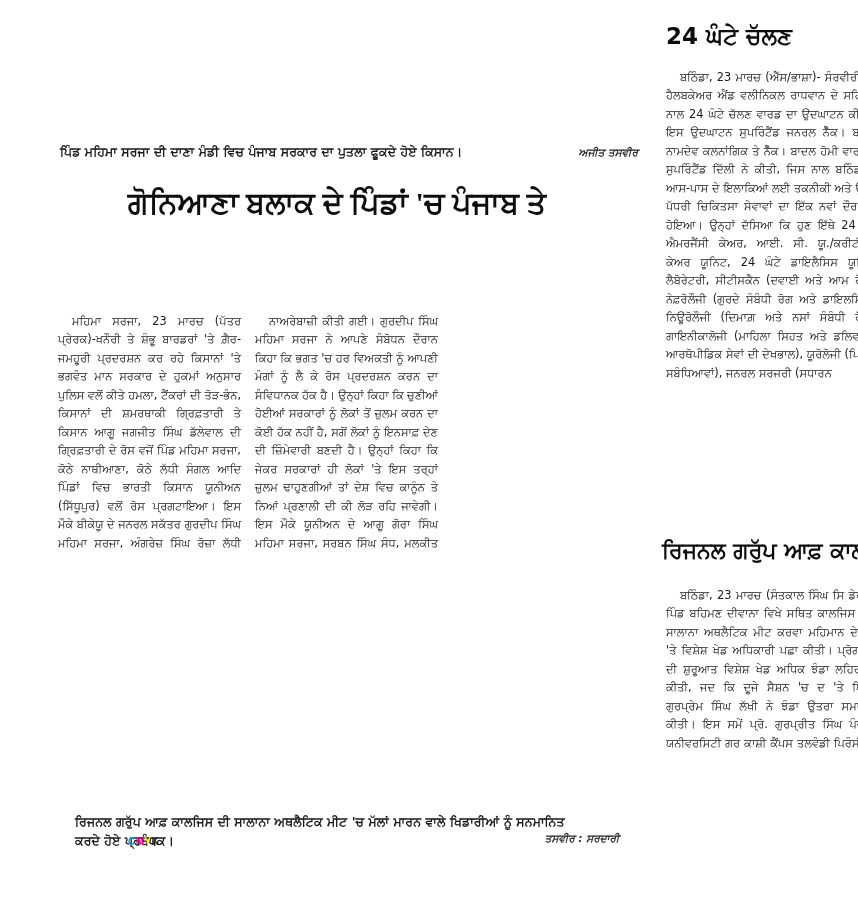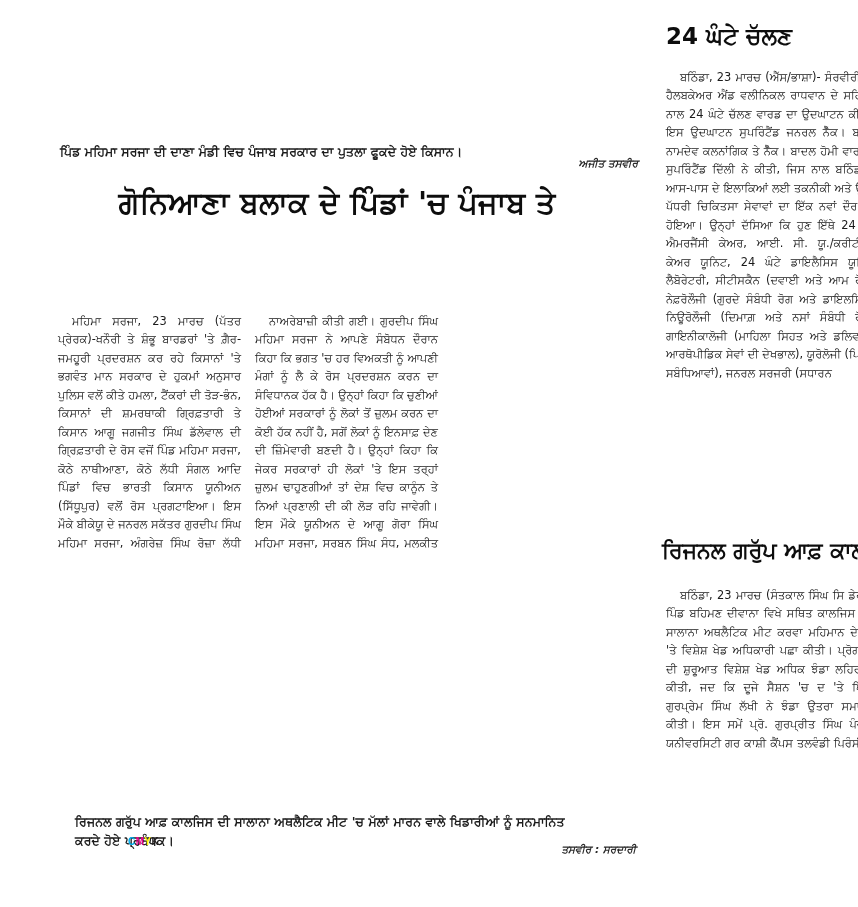--- a/index.html
+++ b/index.html
@@ -27,21 +27,20 @@
     line-height: 1.55;
     letter-spacing: .1px;
     color: #1b1b1b;
   }
   .byline {
     font-size: 10.5px;
     font-weight: bold;
     font-style: italic;
     color: #2a2a2a;
     text-align: right;
-    margin-top: 11px;
   }
 
   
   #page {
     position: absolute;
     inset: 0;
   }
 
   
   #left-col {
@@ -81,20 +80,21 @@
     position: absolute;
     left: 44px;
     top: 182px;
     width: 586px;
     text-align: center;
     font-size: 30px;
     line-height: 1.42;
     font-weight: bold;
     color: #0d0d0d;
     letter-spacing: .2px;
+    font-family: Liberation Serif, serif;
   }
 
   
   #body-cols {
     position: absolute;
     left: 58px;
     top: 312px;
     width: 578px;
     display: flex;
     gap: 14px;
@@ -126,20 +126,21 @@
     left: 75px;
     top: 812px;
     width: 500px;
     font-size: 12.5px;
   }
   #photo-bottom-byline {
     position: absolute;
     left: 528px;
     top: 832px;
     width: 108px;
+    text-align: center;
   }
 
   
   #cmyk-mark {
     position: absolute;
     left: 128px;
     top: 836px;
     font-size: 10px;
     font-weight: bold;
     letter-spacing: .4px;

